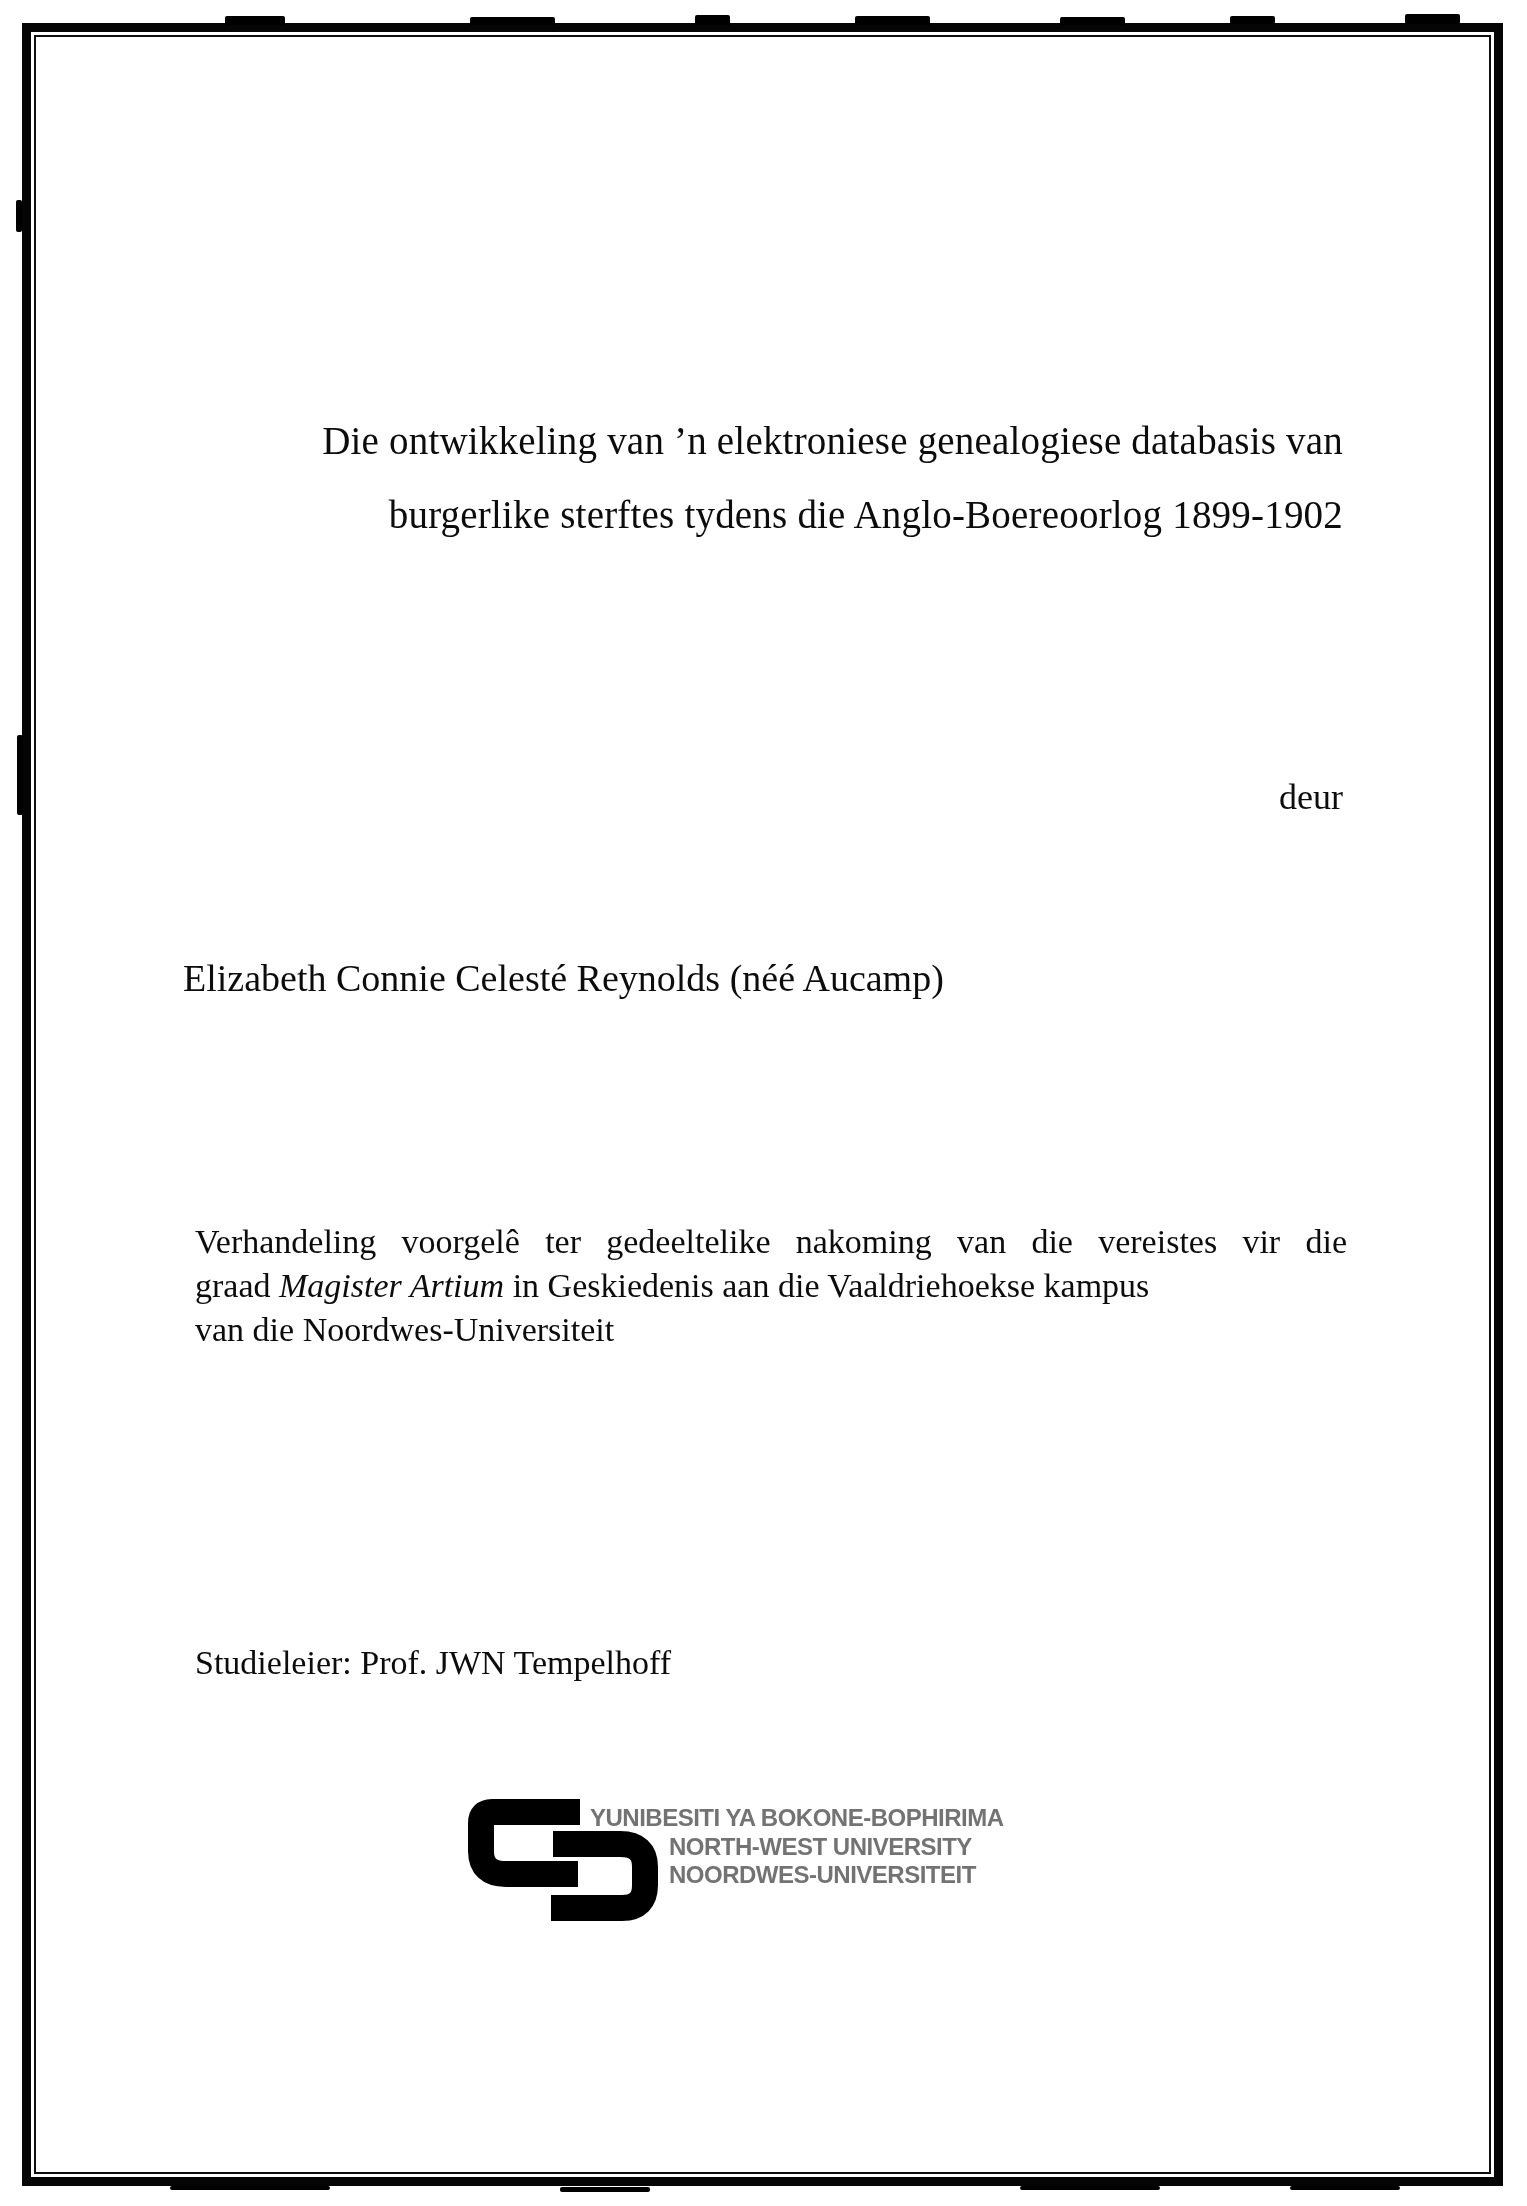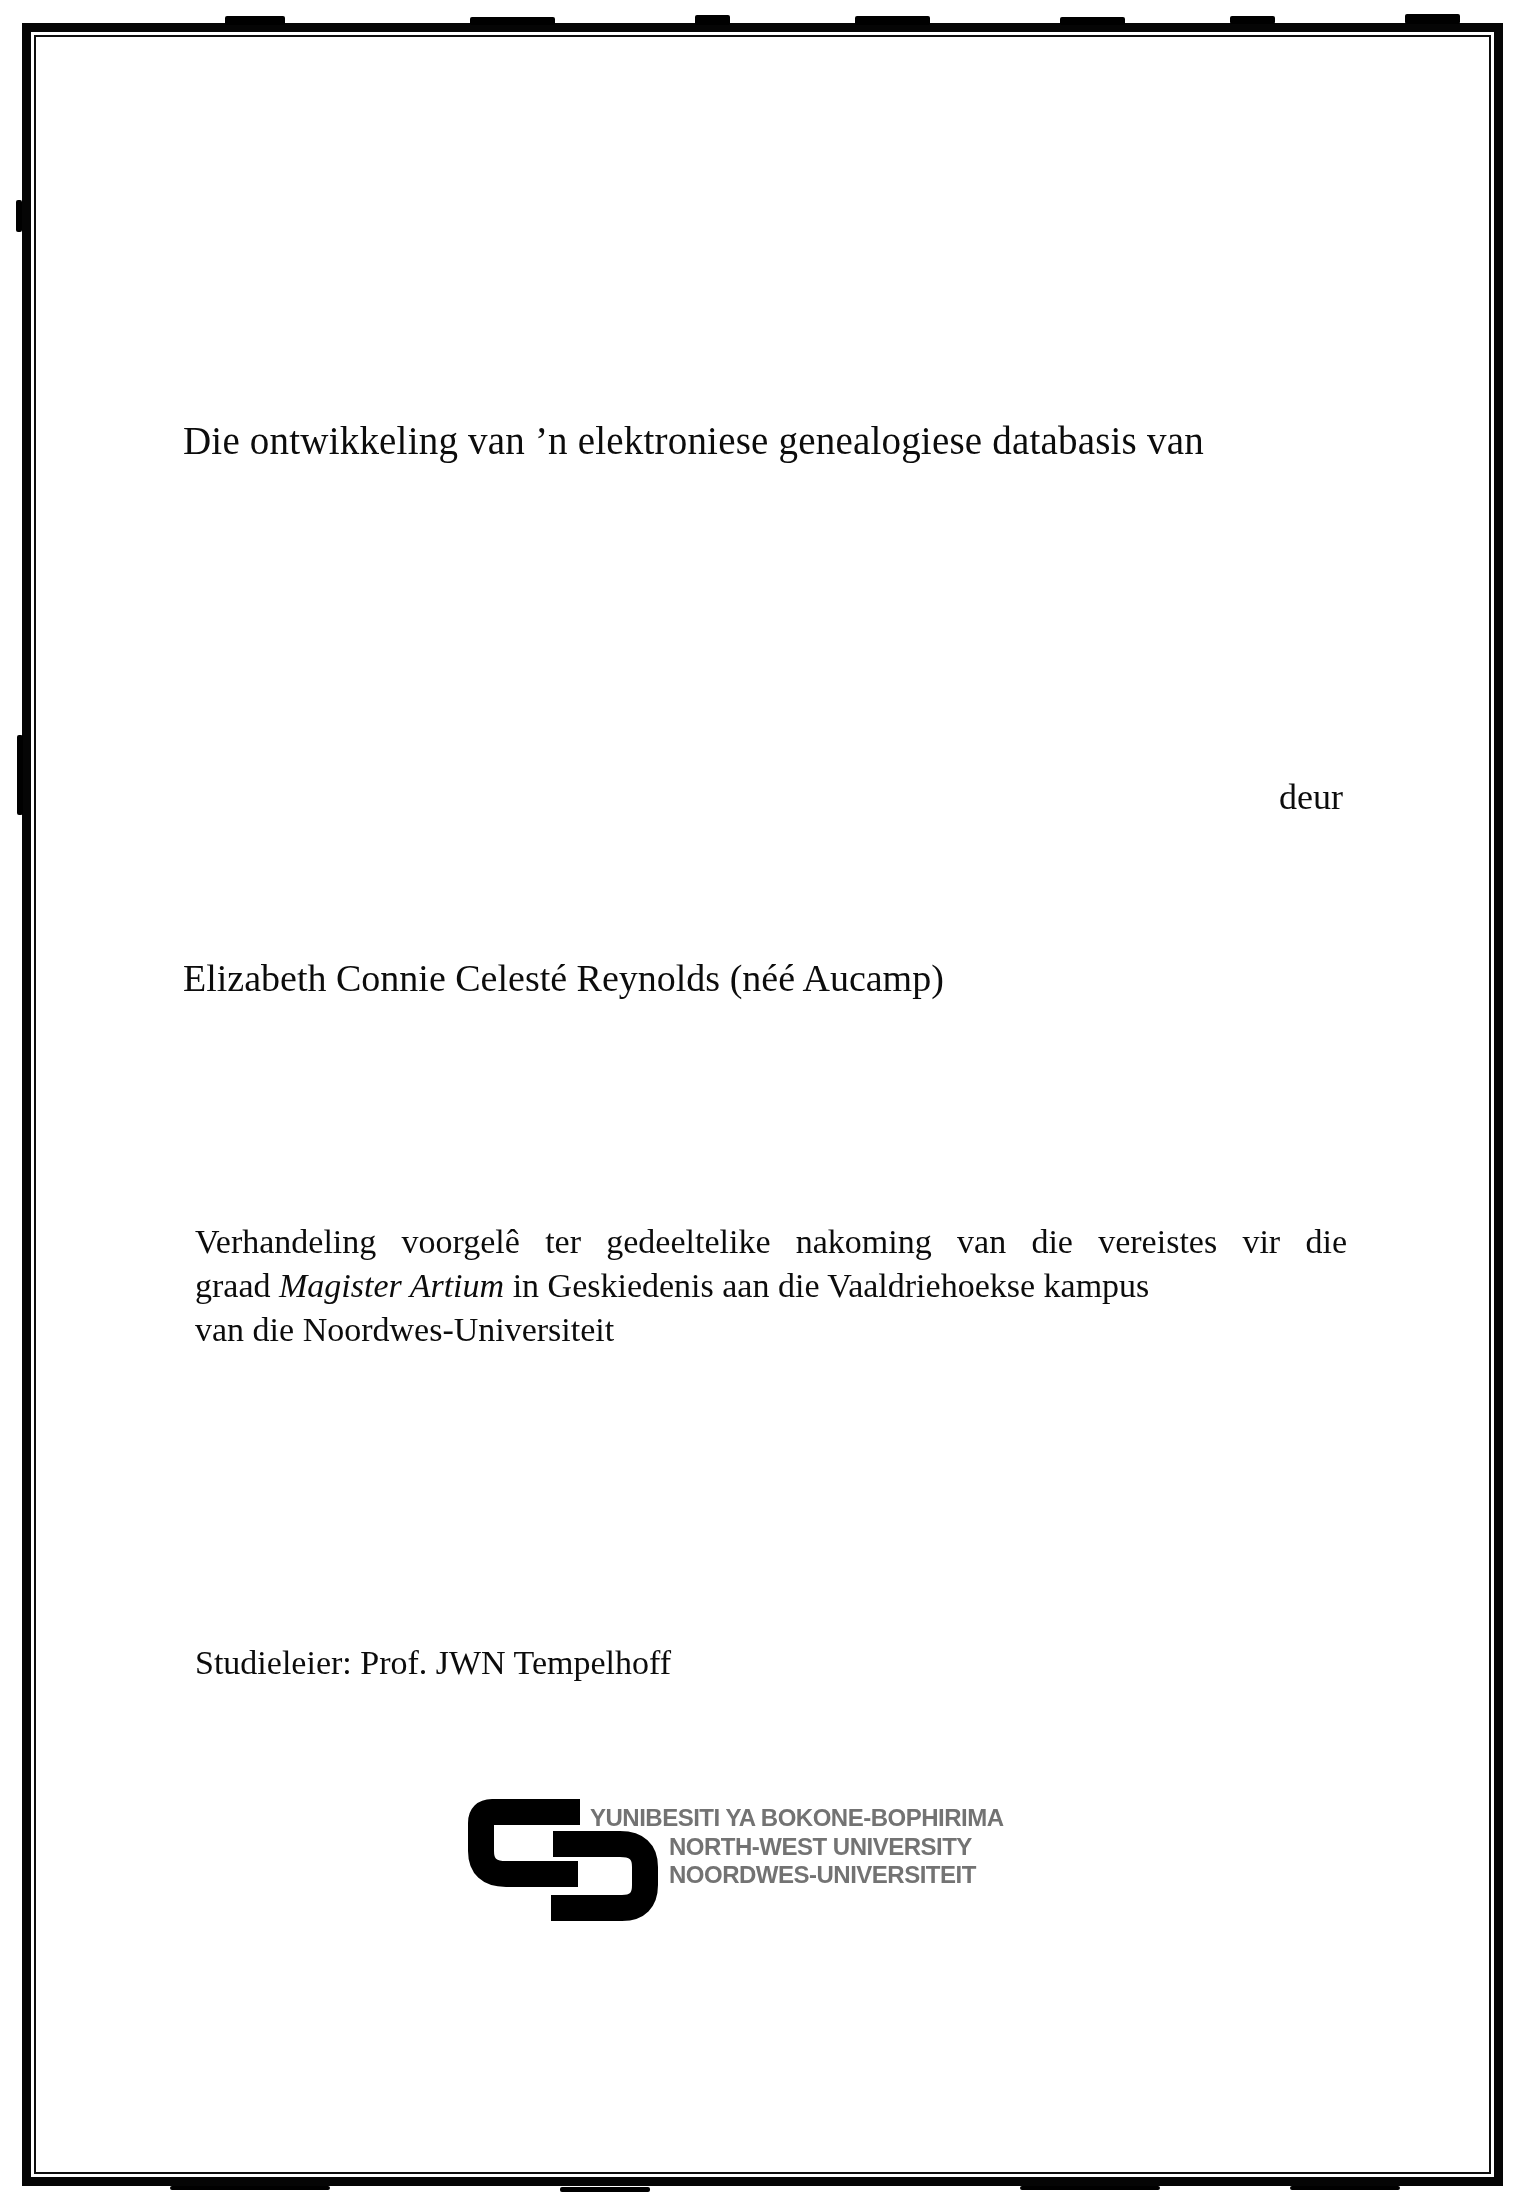--- a/index.html
+++ b/index.html
@@ -12,21 +12,21 @@
   .frame-outer{
     position:absolute;left:22px;top:23px;width:1481px;height:2163px;
     border:9px solid #050505;box-sizing:border-box;
   }
   .frame-inner{
     position:absolute;inset:3px;border:2px solid #0e0e0e;
   }
   
   .title-block{
     position:absolute;left:183px;top:404px;width:1160px;
-    text-align:left;font-size:39px;line-height:74px;
+    text-align:right;font-size:39px;line-height:74px;
     white-space:nowrap;letter-spacing:.2px;
   }
   .byline{
     position:absolute;left:183px;top:776px;width:1160px;
     text-align:right;font-size:36px;
   }
   .author-line{
     position:absolute;left:183px;top:956px;width:1160px;
     text-align:left;font-size:38px;
   }
@@ -56,20 +56,21 @@
 </style>
 </head>
 <body>
 
 <div class="frame-outer">
   <div class="frame-inner"></div>
 </div>
 
 <div class="title-block">
   <div>Die ontwikkeling van ’n elektroniese genealogiese databasis van</div>
+  <div>burgerlike sterftes tydens die Anglo-Boereoorlog 1899-1902</div>
 </div>
 
 <div class="byline">deur</div>
 
 <div class="author-line">Elizabeth Connie Celesté Reynolds (néé Aucamp)</div>
 
 <div class="declaration">
   <div class="decl-justify">Verhandeling voorgelê ter gedeeltelike nakoming van die vereistes vir die</div>
   <div><span>graad </span><span class="italic">Magister Artium</span><span> in Geskiedenis aan die Vaaldriehoekse kampus</span></div>
   <div>van die Noordwes-Universiteit</div>

